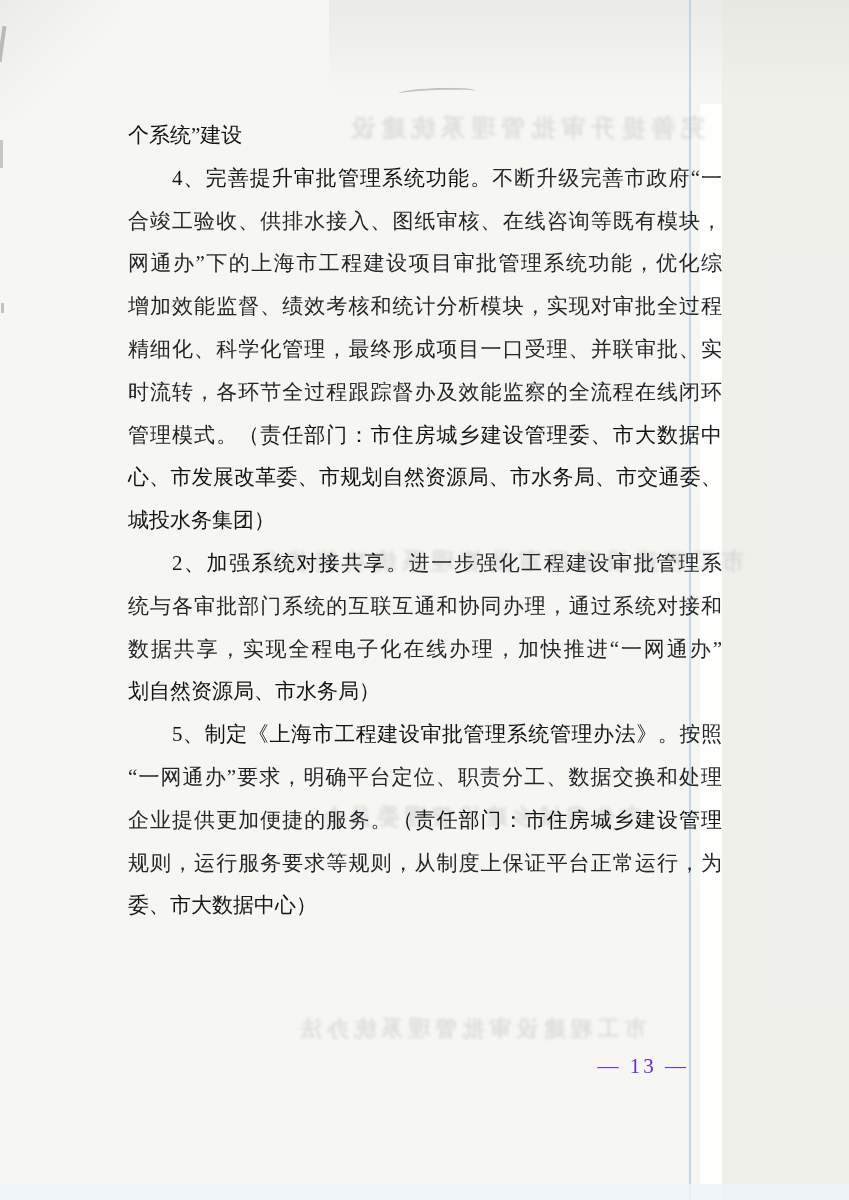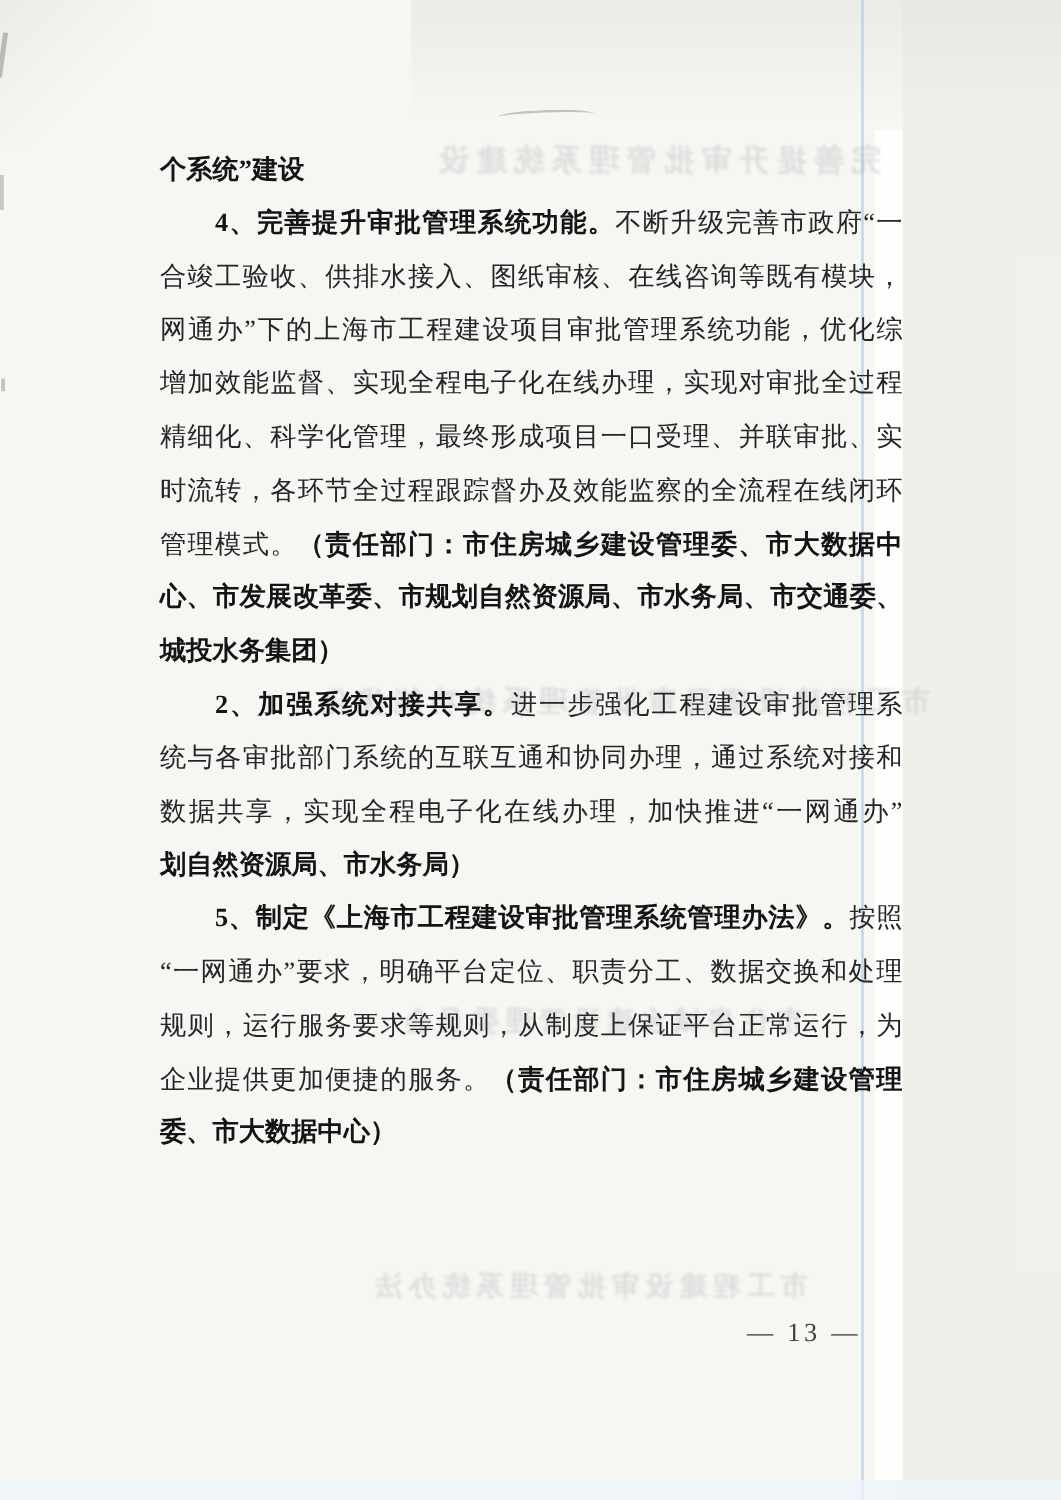--- a/index.html
+++ b/index.html
@@ -39,23 +39,23 @@
   .ghost.g1{top:112px;left:333px;width:372px;font-size:24px;letter-spacing:6px;}
   .ghost.g2{top:546px;left:256px;width:488px;font-size:23px;letter-spacing:6px;}
   .ghost.g3{top:802px;left:286px;width:356px;font-size:22px;letter-spacing:5px;}
   .ghost.g4{top:1014px;left:286px;width:360px;font-size:22px;letter-spacing:5px;}
   
   .text-block{position:absolute;left:128px;top:114px;width:594px;}
   .line{height:42.8px;line-height:42.8px;font-size:21px;color:#26262a;
     white-space:nowrap;text-align:left;}
   .line.justify{text-align:justify;text-align-last:justify;}
   .line.indent{padding-left:44px;}
-  .seg.bold{font-weight:bold;color:#141417;}
+  .seg.bold{font-weight:normal;color:#141417;}
   .page-number{position:absolute;top:1054px;right:160px;
-    font-size:21px;color:#404040;letter-spacing:3px;white-space:nowrap;}
+    font-size:21px;color:#6d28d9;letter-spacing:3px;white-space:nowrap;}
 </style>
 </head>
 <body>
 
 <div class="canvas">
   <div class="shade-topright"></div>
   <div class="shade-rightcol"></div>
   <div class="shade-topleft"></div>
   <div class="white-band"></div>
   <div class="fold-line"></div>
@@ -69,31 +69,31 @@
   <div class="ghost g1">完善提升审批管理系统建设</div>
   <div class="ghost g2">市工程建设项目审批管理系统功能优化</div>
   <div class="ghost g3">市住房城乡建设管理委员会</div>
   <div class="ghost g4">市工程建设审批管理系统办法</div>
 
   <div class="text-block">
       <div class="line"><span class="seg bold">个系统”建设</span></div>
       <div class="line justify indent"><span class="seg bold">4、完善提升审批管理系统功能。</span><span class="seg">不断升级完善市政府“一</span></div>
       <div class="line justify"><span class="seg">合竣工验收、供排水接入、图纸审核、在线咨询等既有模块，</span></div>
       <div class="line justify"><span class="seg">网通办”下的上海市工程建设项目审批管理系统功能，优化综</span></div>
-      <div class="line justify"><span class="seg">增加效能监督、实现全程电子化在线办理，实现对审批全过程</span></div>
+      <div class="line justify"><span class="seg">增加效能监督、绩效考核和统计分析模块，实现对审批全过程</span></div>
       <div class="line justify"><span class="seg">精细化、科学化管理，最终形成项目一口受理、并联审批、实</span></div>
       <div class="line justify"><span class="seg">时流转，各环节全过程跟踪督办及效能监察的全流程在线闭环</span></div>
       <div class="line justify"><span class="seg">管理模式。</span><span class="seg bold">（责任部门：市住房城乡建设管理委、市大数据中</span></div>
       <div class="line justify"><span class="seg bold">心、市发展改革委、市规划自然资源局、市水务局、市交通委、</span></div>
       <div class="line"><span class="seg bold">城投水务集团）</span></div>
       <div class="line justify indent"><span class="seg bold">2、加强系统对接共享。</span><span class="seg">进一步强化工程建设审批管理系</span></div>
       <div class="line justify"><span class="seg">统与各审批部门系统的互联互通和协同办理，通过系统对接和</span></div>
       <div class="line justify"><span class="seg">数据共享，实现全程电子化在线办理，加快推进“一网通办”</span></div>
       <div class="line"><span class="seg bold">划自然资源局、市水务局）</span></div>
       <div class="line justify indent"><span class="seg bold">5、制定《上海市工程建设审批管理系统管理办法》。</span><span class="seg">按照</span></div>
       <div class="line justify"><span class="seg">“一网通办”要求，明确平台定位、职责分工、数据交换和处理</span></div>
+      <div class="line justify"><span class="seg">企业提供更加便捷的服务。</span><span class="seg bold">（责任部门：市住房城乡建设管理</span></div>
       <div class="line justify"><span class="seg">规则，运行服务要求等规则，从制度上保证平台正常运行，为</span></div>
-      <div class="line justify"><span class="seg">企业提供更加便捷的服务。</span><span class="seg bold">（责任部门：市住房城乡建设管理</span></div>
       <div class="line"><span class="seg bold">委、市大数据中心）</span></div>
     </div>
 
   <div class="page-number">— 13 —</div>
 </div>
 
 </body></html>

